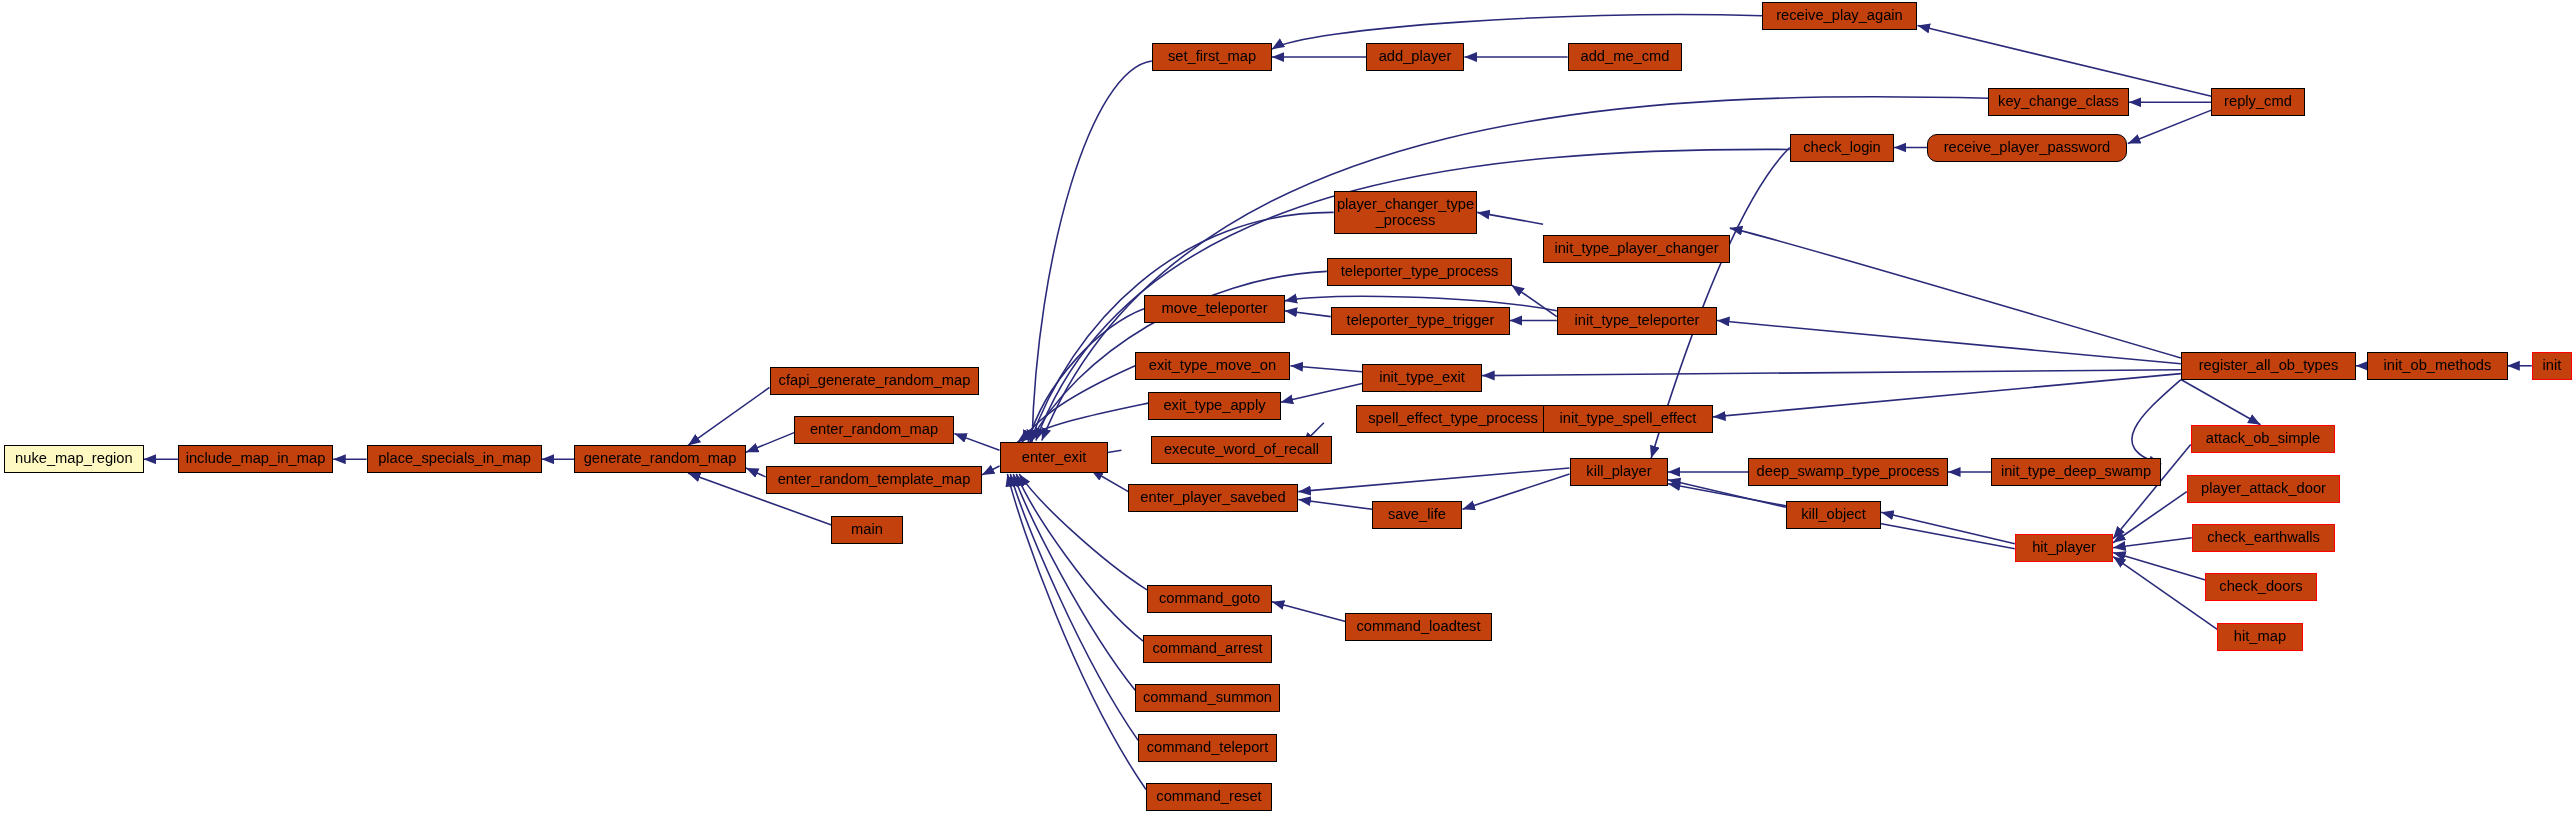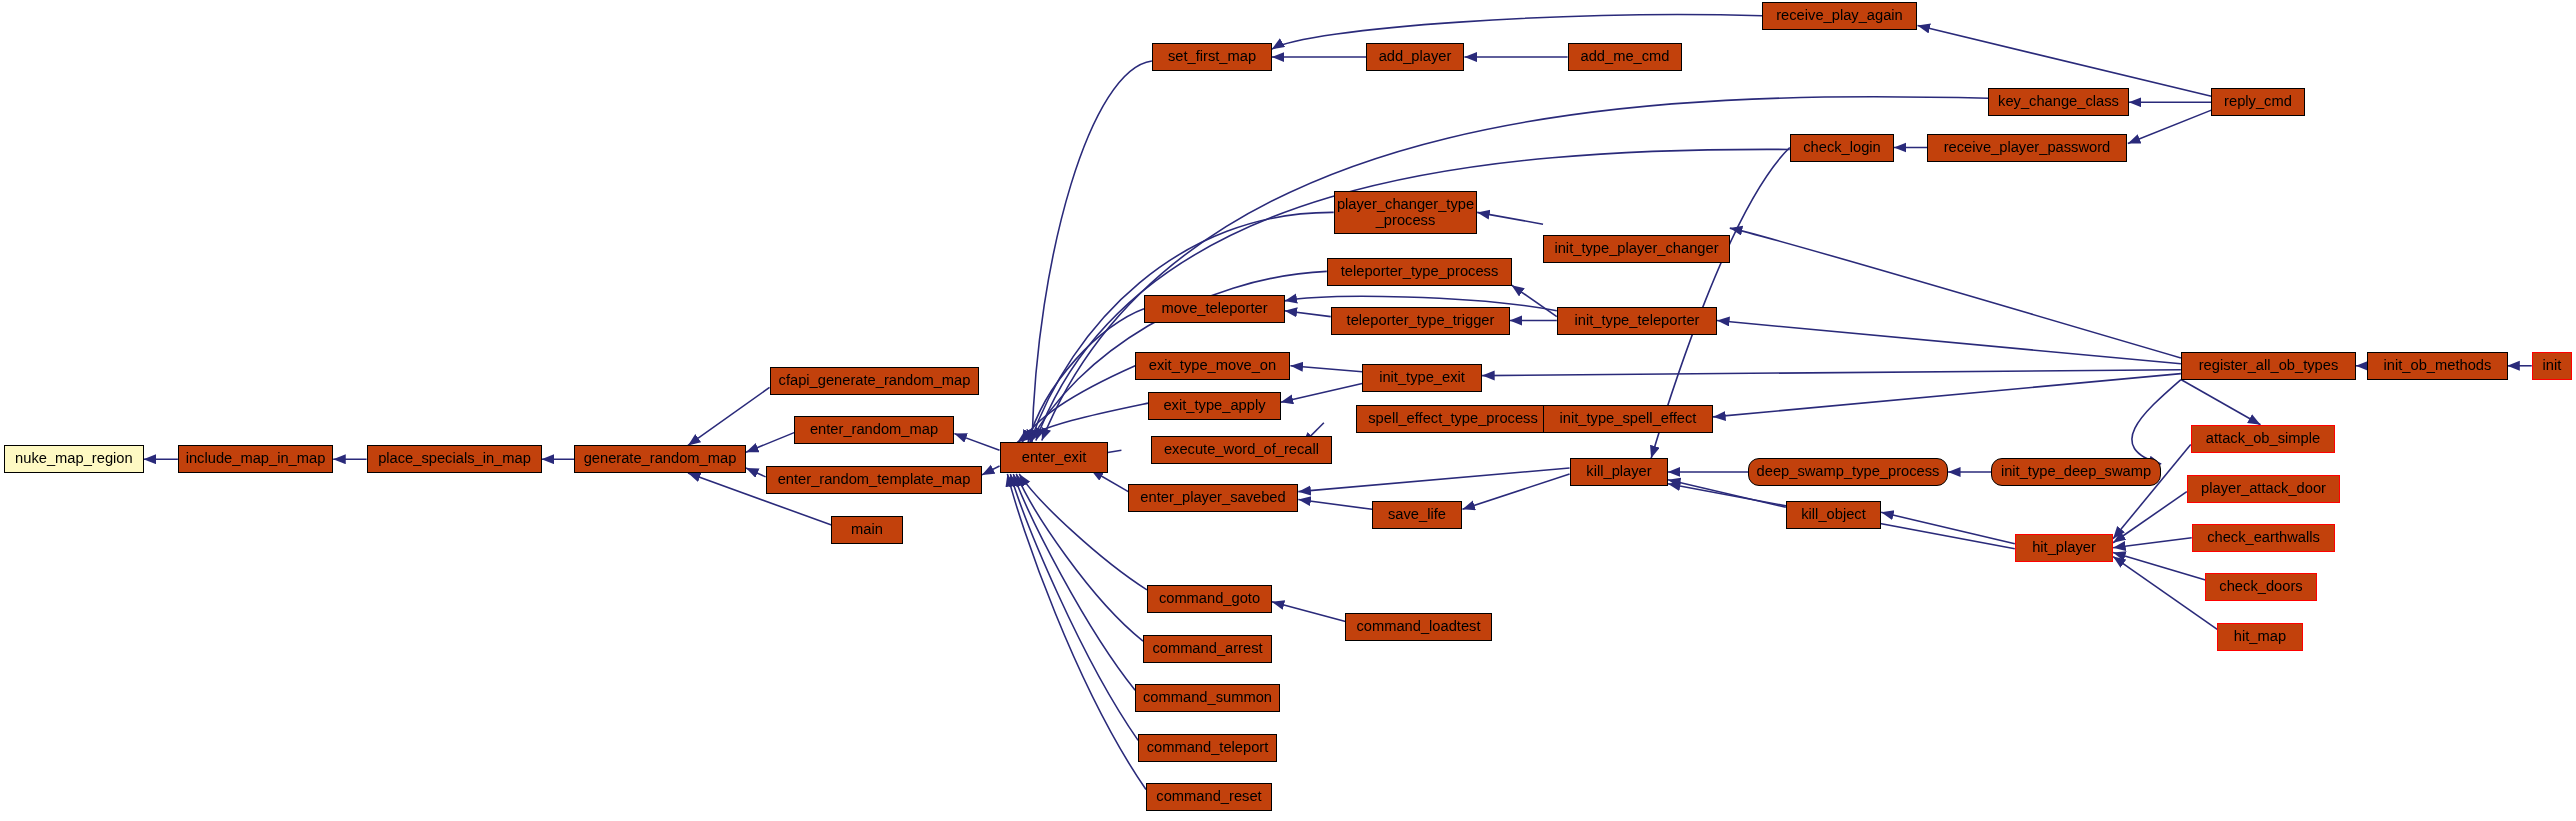--- a/index.html
+++ b/index.html
@@ -98,41 +98,41 @@
       <div class="node" style="left: 794px; top: 416px; width: 160px; height: 27.5px;">enter_random_map</div>
       <div class="node" style="left: 766px; top: 466px; width: 216px; height: 27.5px;">enter_random_template_map</div>
       <div class="node" style="left: 831px; top: 516px; width: 72px; height: 27.5px;">main</div>
       <div class="node" style="left: 1000px; top: 442px; width: 108px; height: 31px;">enter_exit</div>
       <div class="node" style="left: 1152px; top: 43px; width: 120px; height: 27.5px;">set_first_map</div>
       <div class="node" style="left: 1366px; top: 43px; width: 98px; height: 27.5px;">add_player</div>
       <div class="node" style="left: 1568px; top: 43px; width: 114px; height: 27.5px;">add_me_cmd</div>
       <div class="node" style="left: 1762px; top: 2px; width: 155px; height: 27.5px;">receive_play_again</div>
       <div class="node" style="left: 1988px; top: 88px; width: 141px; height: 27.5px;">key_change_class</div>
       <div class="node" style="left: 2211px; top: 88px; width: 94px; height: 27.5px;">reply_cmd</div>
-      <div class="node" style="left: 1927px; top: 134px; width: 200px; height: 27.5px;">receive_player_password</div>
+      <div class="node" style="left: 1927px; top: 134px; width: 200px; height: 27.5px; border-radius: 10px;">receive_player_password</div>
       <div class="node" style="left: 1790px; top: 134px; width: 104px; height: 27.5px;">check_login</div>
       <div class="node" style="left: 1334px; top: 191px; width: 143px; height: 43px;">player_changer_type
 _process</div>
       <div class="node" style="left: 1543px; top: 211px; width: 187px; height: 27.5px; margin-top: 24px;">init_type_player_changer</div>
       <div class="node" style="left: 1327px; top: 258px; width: 185px; height: 27.5px;">teleporter_type_process</div>
       <div class="node" style="left: 1144px; top: 295px; width: 141px; height: 27.5px;">move_teleporter</div>
       <div class="node" style="left: 1331px; top: 307px; width: 179px; height: 27.5px;">teleporter_type_trigger</div>
       <div class="node" style="left: 1557px; top: 307px; width: 160px; height: 27.5px;">init_type_teleporter</div>
       <div class="node" style="left: 1135px; top: 352px; width: 155px; height: 27.5px;">exit_type_move_on</div>
       <div class="node" style="left: 1362px; top: 364px; width: 120px; height: 27.5px;">init_type_exit</div>
       <div class="node" style="left: 2181px; top: 352px; width: 175px; height: 27.5px;">register_all_ob_types</div>
       <div class="node" style="left: 2367px; top: 352px; width: 141px; height: 27.5px;">init_ob_methods</div>
       <div class="node red" style="left: 2532px; top: 352px; width: 40px; height: 27.5px;">init</div>
       <div class="node" style="left: 1148px; top: 392px; width: 133px; height: 27.5px;">exit_type_apply</div>
       <div class="node" style="left: 1356px; top: 405px; width: 194px; height: 27.5px;">spell_effect_type_process</div>
       <div class="node" style="left: 1543px; top: 405px; width: 170px; height: 27.5px;">init_type_spell_effect</div>
       <div class="node" style="left: 1121px; top: 436px; width: 181px; height: 27.5px; margin-left: 30px;">execute_word_of_recall</div>
       <div class="node" style="left: 1570px; top: 458px; width: 98px; height: 27.5px;">kill_player</div>
-      <div class="node" style="left: 1748px; top: 458px; width: 200px; height: 27.5px; border-radius: 11px;">deep_swamp_type_process</div>
-      <div class="node" style="left: 1991px; top: 458px; width: 170px; height: 27.5px; border-radius: 11px;">init_type_deep_swamp</div>
+      <div class="node" style="left: 1748px; top: 458px; width: 200px; height: 27.5px;">deep_swamp_type_process</div>
+      <div class="node" style="left: 1991px; top: 458px; width: 170px; height: 27.5px;">init_type_deep_swamp</div>
       <div class="node red" style="left: 2191px; top: 425px; width: 144px; height: 27.5px;">attack_ob_simple</div>
       <div class="node" style="left: 1128px; top: 484px; width: 170px; height: 27.5px;">enter_player_savebed</div>
       <div class="node red" style="left: 2187px; top: 475px; width: 153px; height: 27.5px;">player_attack_door</div>
       <div class="node" style="left: 1372px; top: 501px; width: 90px; height: 27.5px;">save_life</div>
       <div class="node" style="left: 1786px; top: 501px; width: 95px; height: 27.5px;">kill_object</div>
       <div class="node red" style="left: 2015px; top: 534px; width: 98px; height: 27.5px;">hit_player</div>
       <div class="node red" style="left: 2192px; top: 524px; width: 143px; height: 27.5px;">check_earthwalls</div>
       <div class="node red" style="left: 2205px; top: 573px; width: 112px; height: 27.5px;">check_doors</div>
       <div class="node red" style="left: 2217px; top: 623px; width: 86px; height: 27.5px;">hit_map</div>
       <div class="node" style="left: 1147px; top: 585px; width: 125px; height: 27.5px;">command_goto</div>

